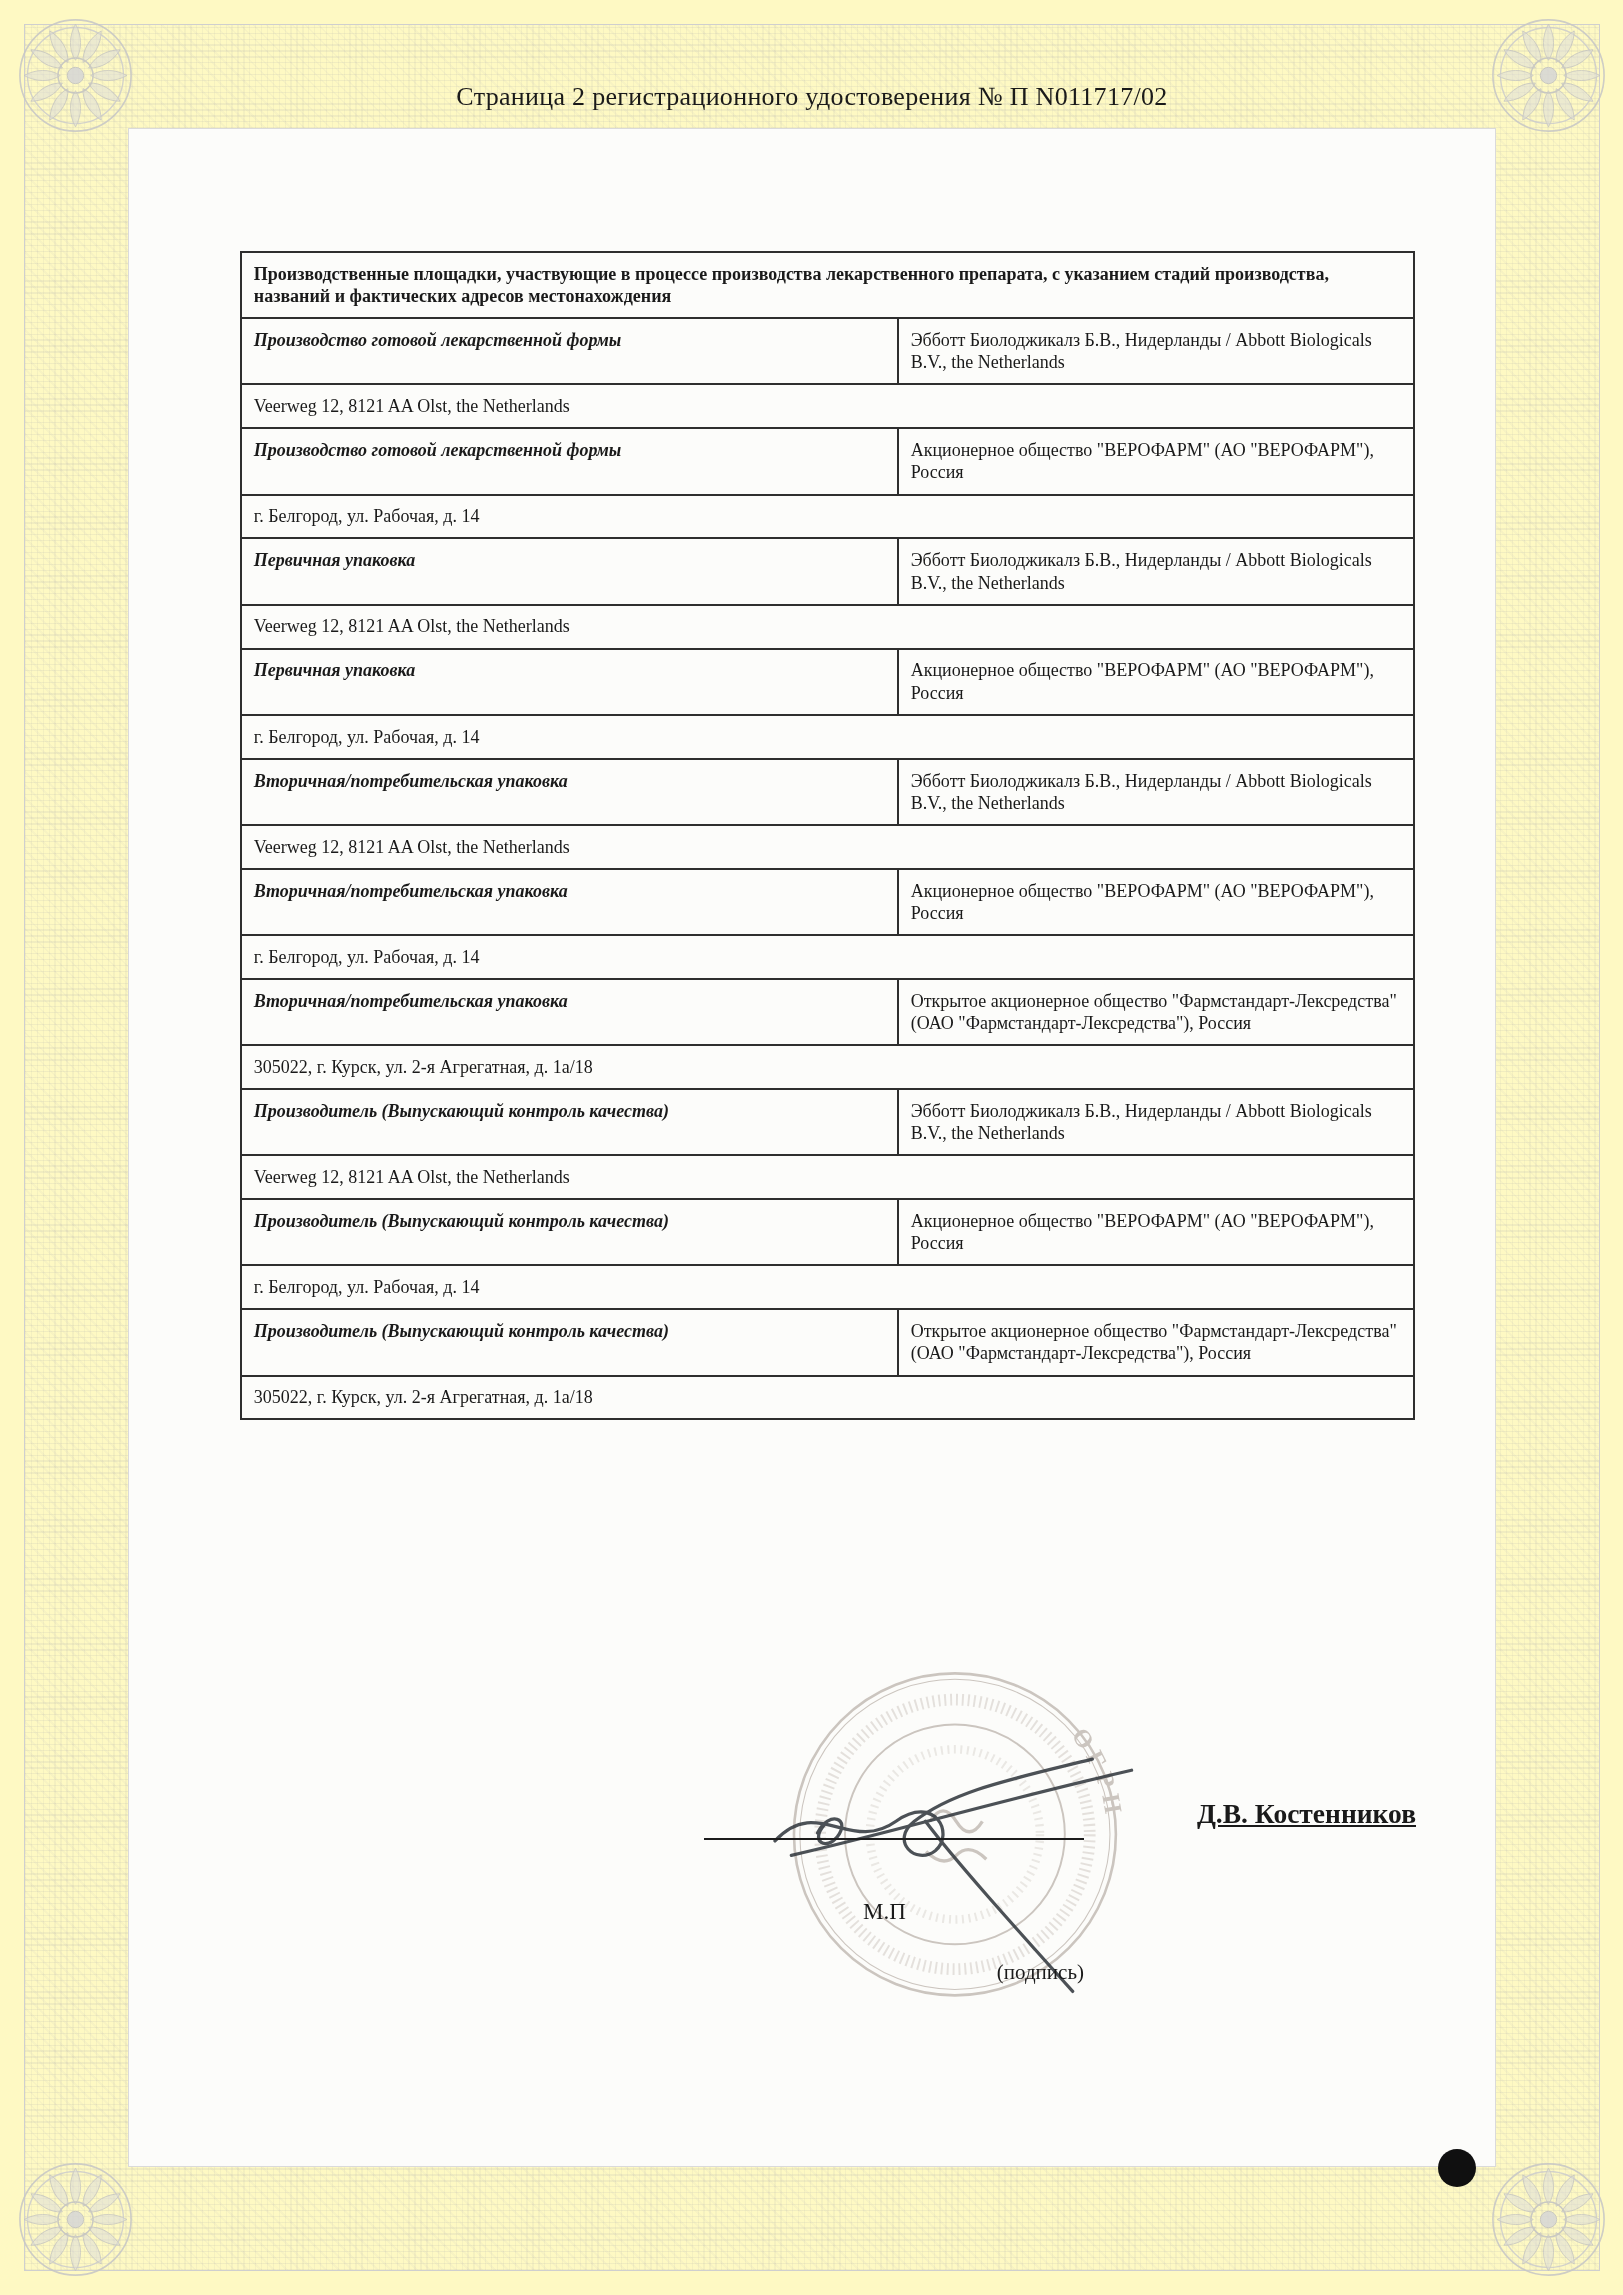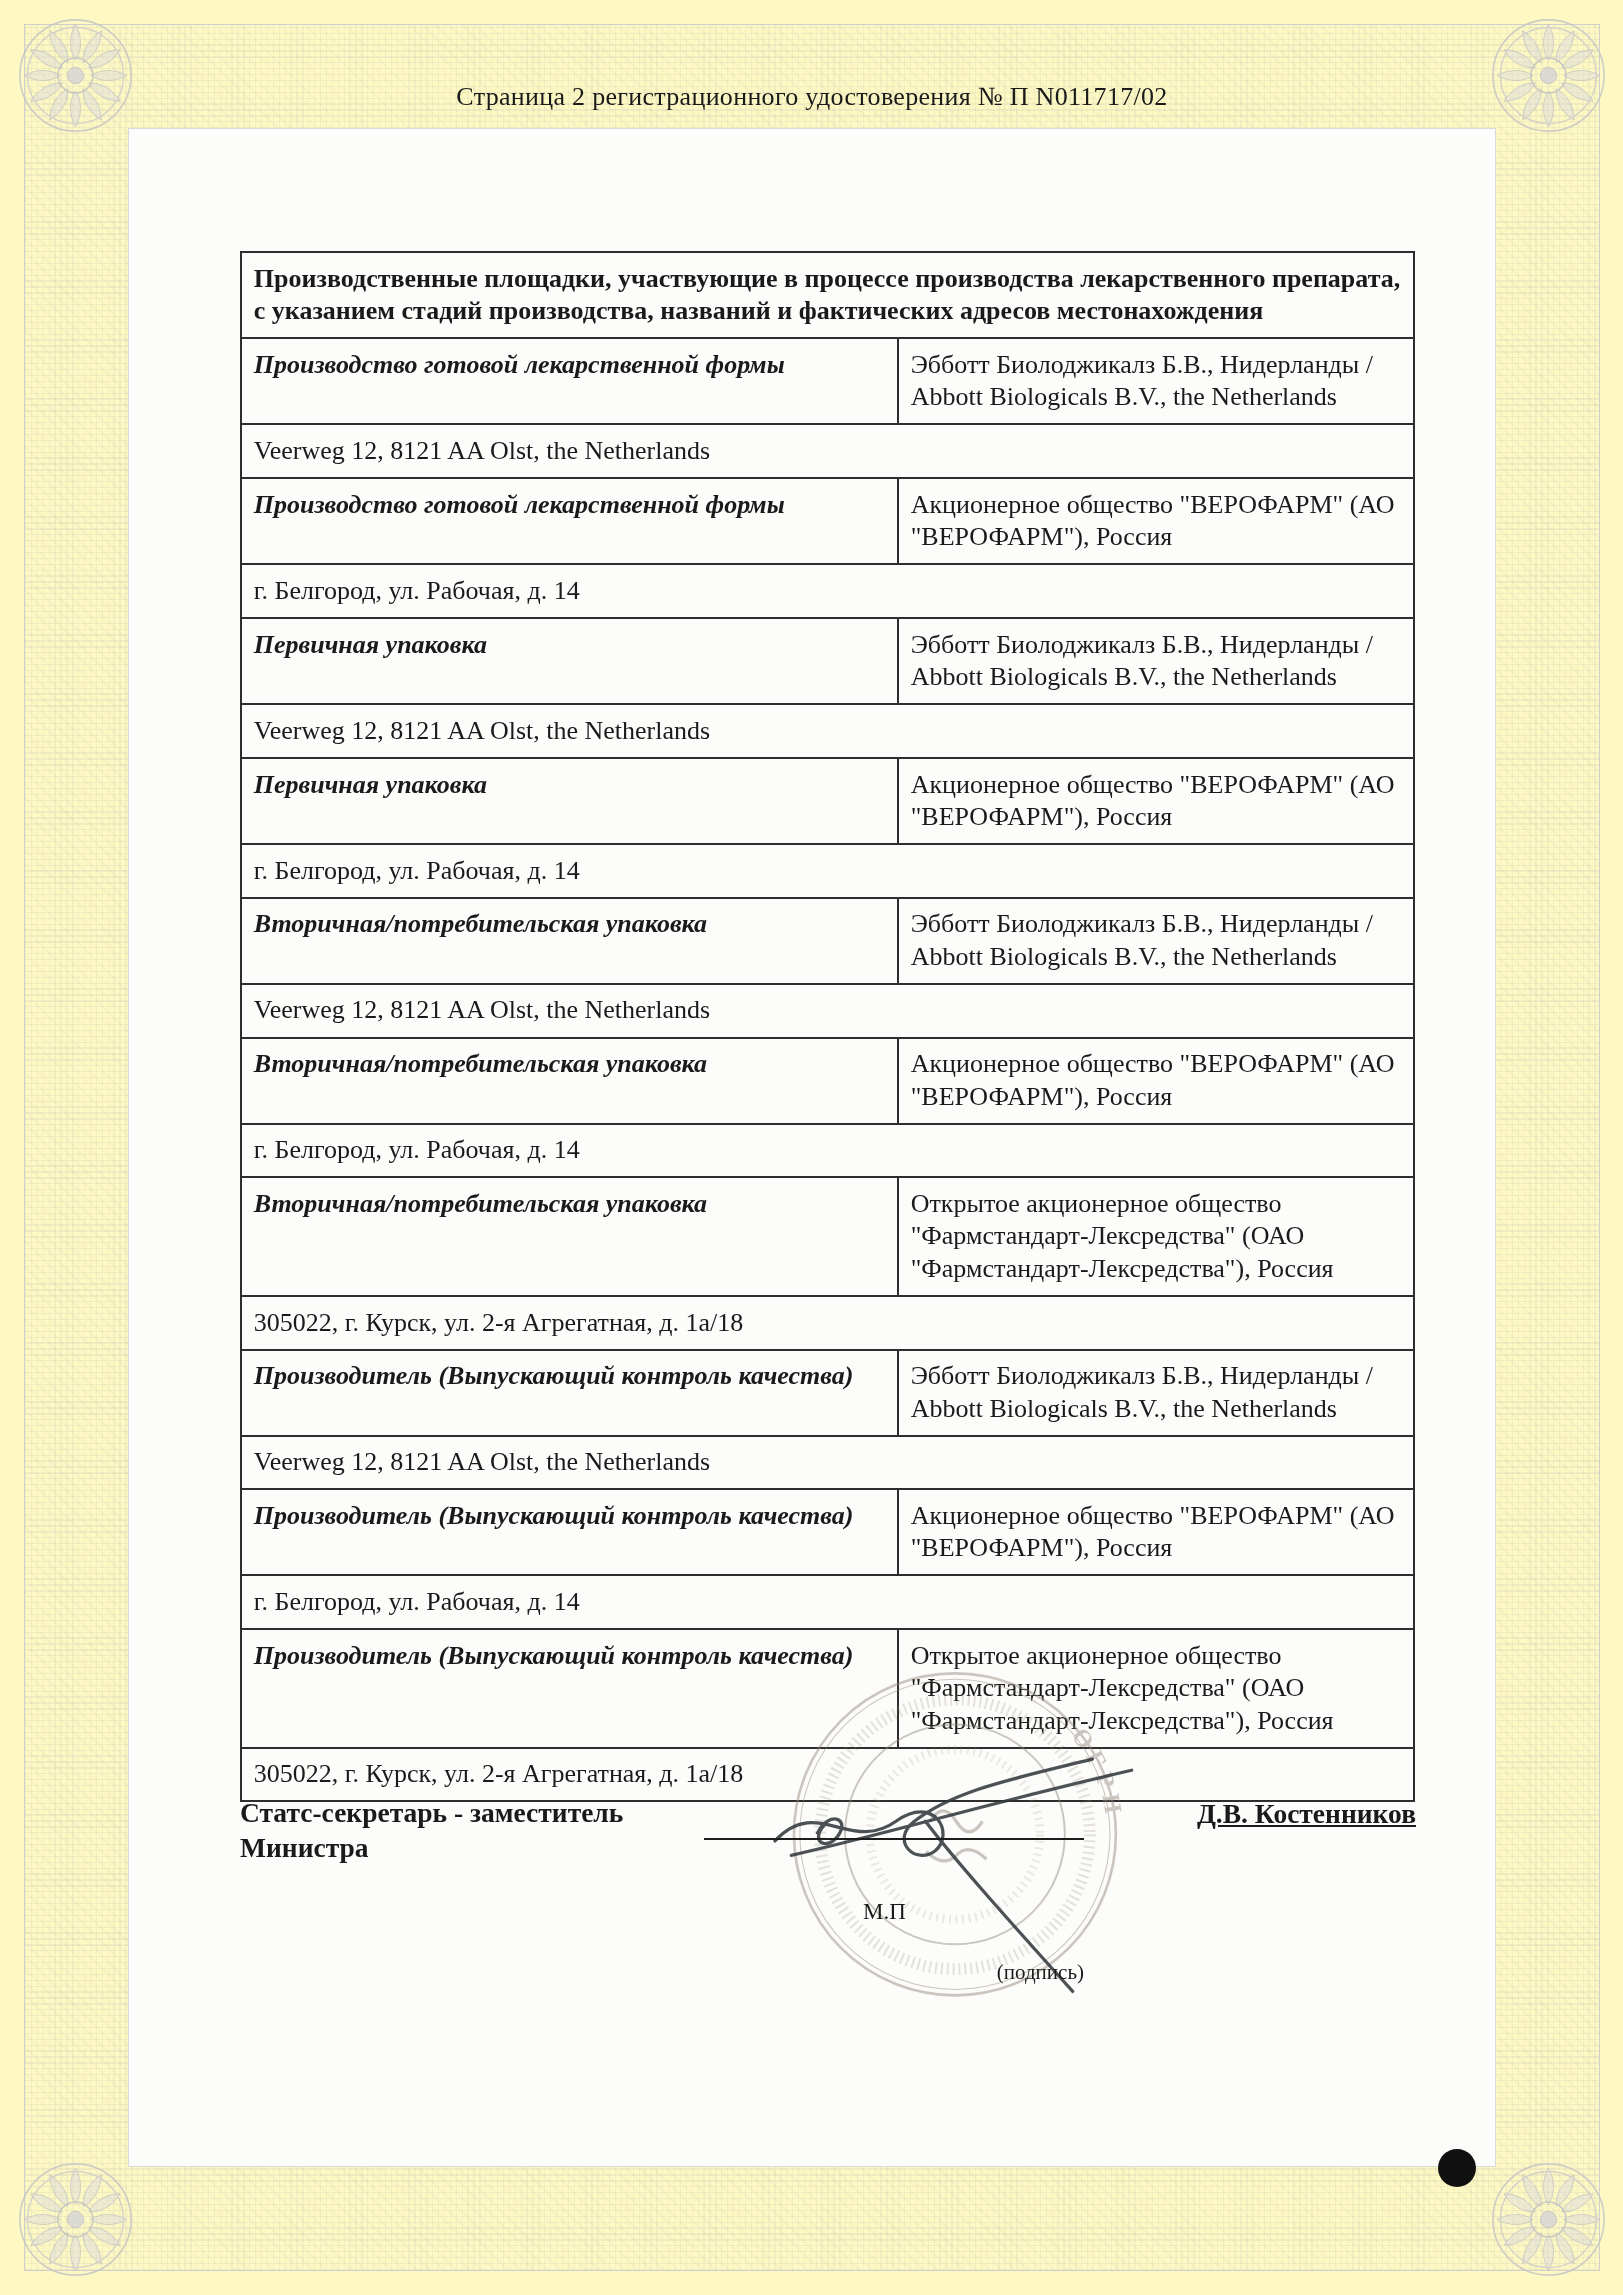--- a/index.html
+++ b/index.html
@@ -35,21 +35,21 @@
 
   .page-header{
     position:absolute;top:82px;left:0;width:100%;
     text-align:center;font-size:26px;letter-spacing:0.3px;
   }
 
   .table-wrap{position:absolute;left:240px;top:251px;width:1175px;}
   table.reg-table{border-collapse:collapse;width:100%;table-layout:fixed;}
   table.reg-table td{
     border:2px solid #2e2e2e;
-    font-size:26px;line-height:1.24;
+    font-size:18px;line-height:1.24;
     padding:9.8px 11.8px;vertical-align:top;
     word-wrap:break-word;
   }
   td.c-title{font-weight:bold;font-size:26px;line-height:1.28;padding:9.2px 13px;}
   td.c-stage{font-style:italic;font-weight:bold;margin-top:15px;}
   td.c-company{}
   td.c-address{padding:6.5px 11.8px;margin-left:12px;}
 
   .sig-position{
     position:absolute;left:240px;top:1795px;width:445px;
@@ -235,21 +235,20 @@
         <path d="M 292 300 q 20 -32 40 0 q 20 32 40 0 M 286 346 q 26 26 46 6 q 20 -20 46 6" stroke="#93857a" stroke-width="5" fill="none"></path>
       </g>
       <g stroke="#343a40" stroke-width="5" fill="none" stroke-linecap="round" opacity="0.88">
         <path d="M 55 330 C 120 260 170 350 240 300 C 300 258 330 320 300 345 C 270 368 230 330 268 300 C 330 252 420 235 540 205"></path>
         <path d="M 80 352 C 230 318 390 270 600 222"></path>
         <path d="M 285 300 C 330 360 420 460 510 560"></path>
         <path d="M 120 318 c 18 -36 52 -22 30 6 c -16 20 -42 8 -20 -18"></path>
       </g>
     </svg>
 
-    <div class="sig-position">Статс-секретарь - заместитель Министра</div>
     <div class="sig-line"></div>
     <div class="sig-caption">(подпись)</div>
     <div class="seal-caption">М.П</div>
     <div class="signer-name">Д.В. Костенников</div>
 
     <div class="punch-dot"></div>
   </div>
 </div>
 
 

